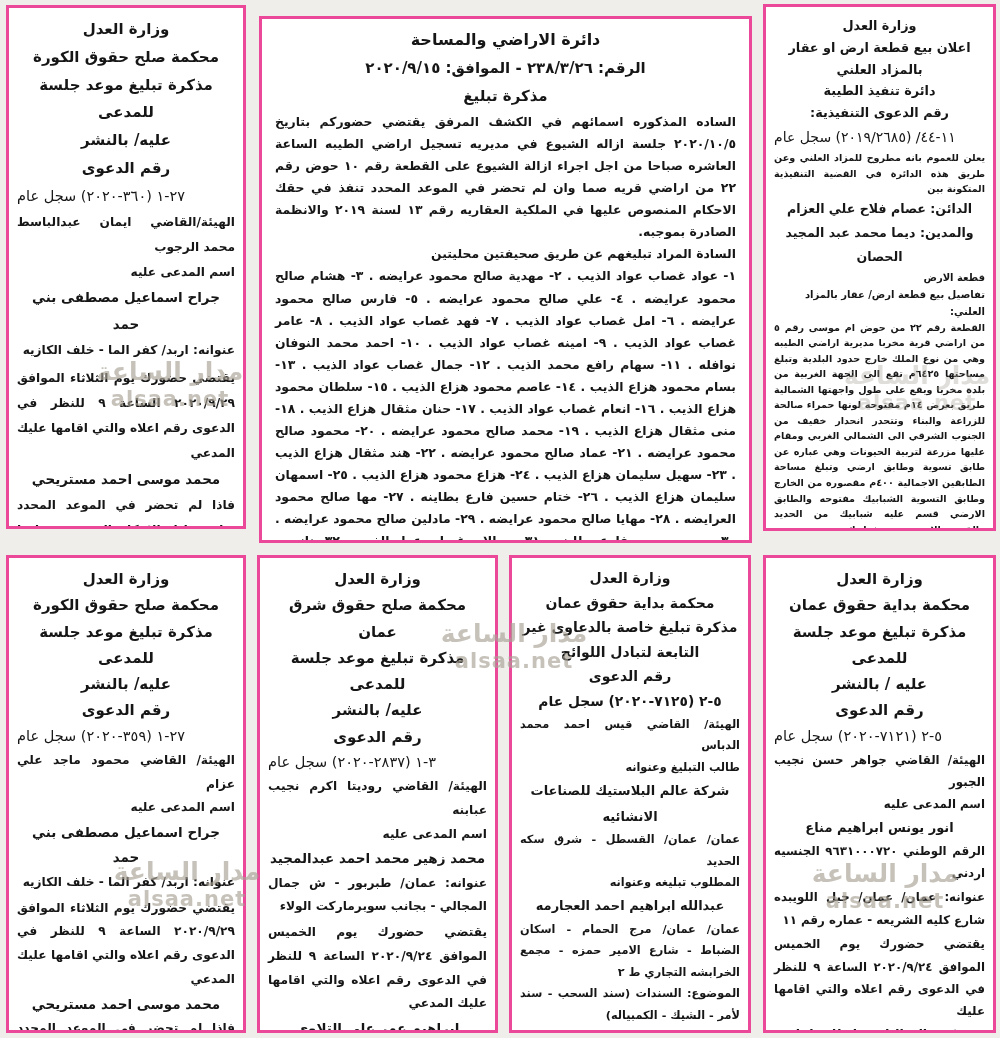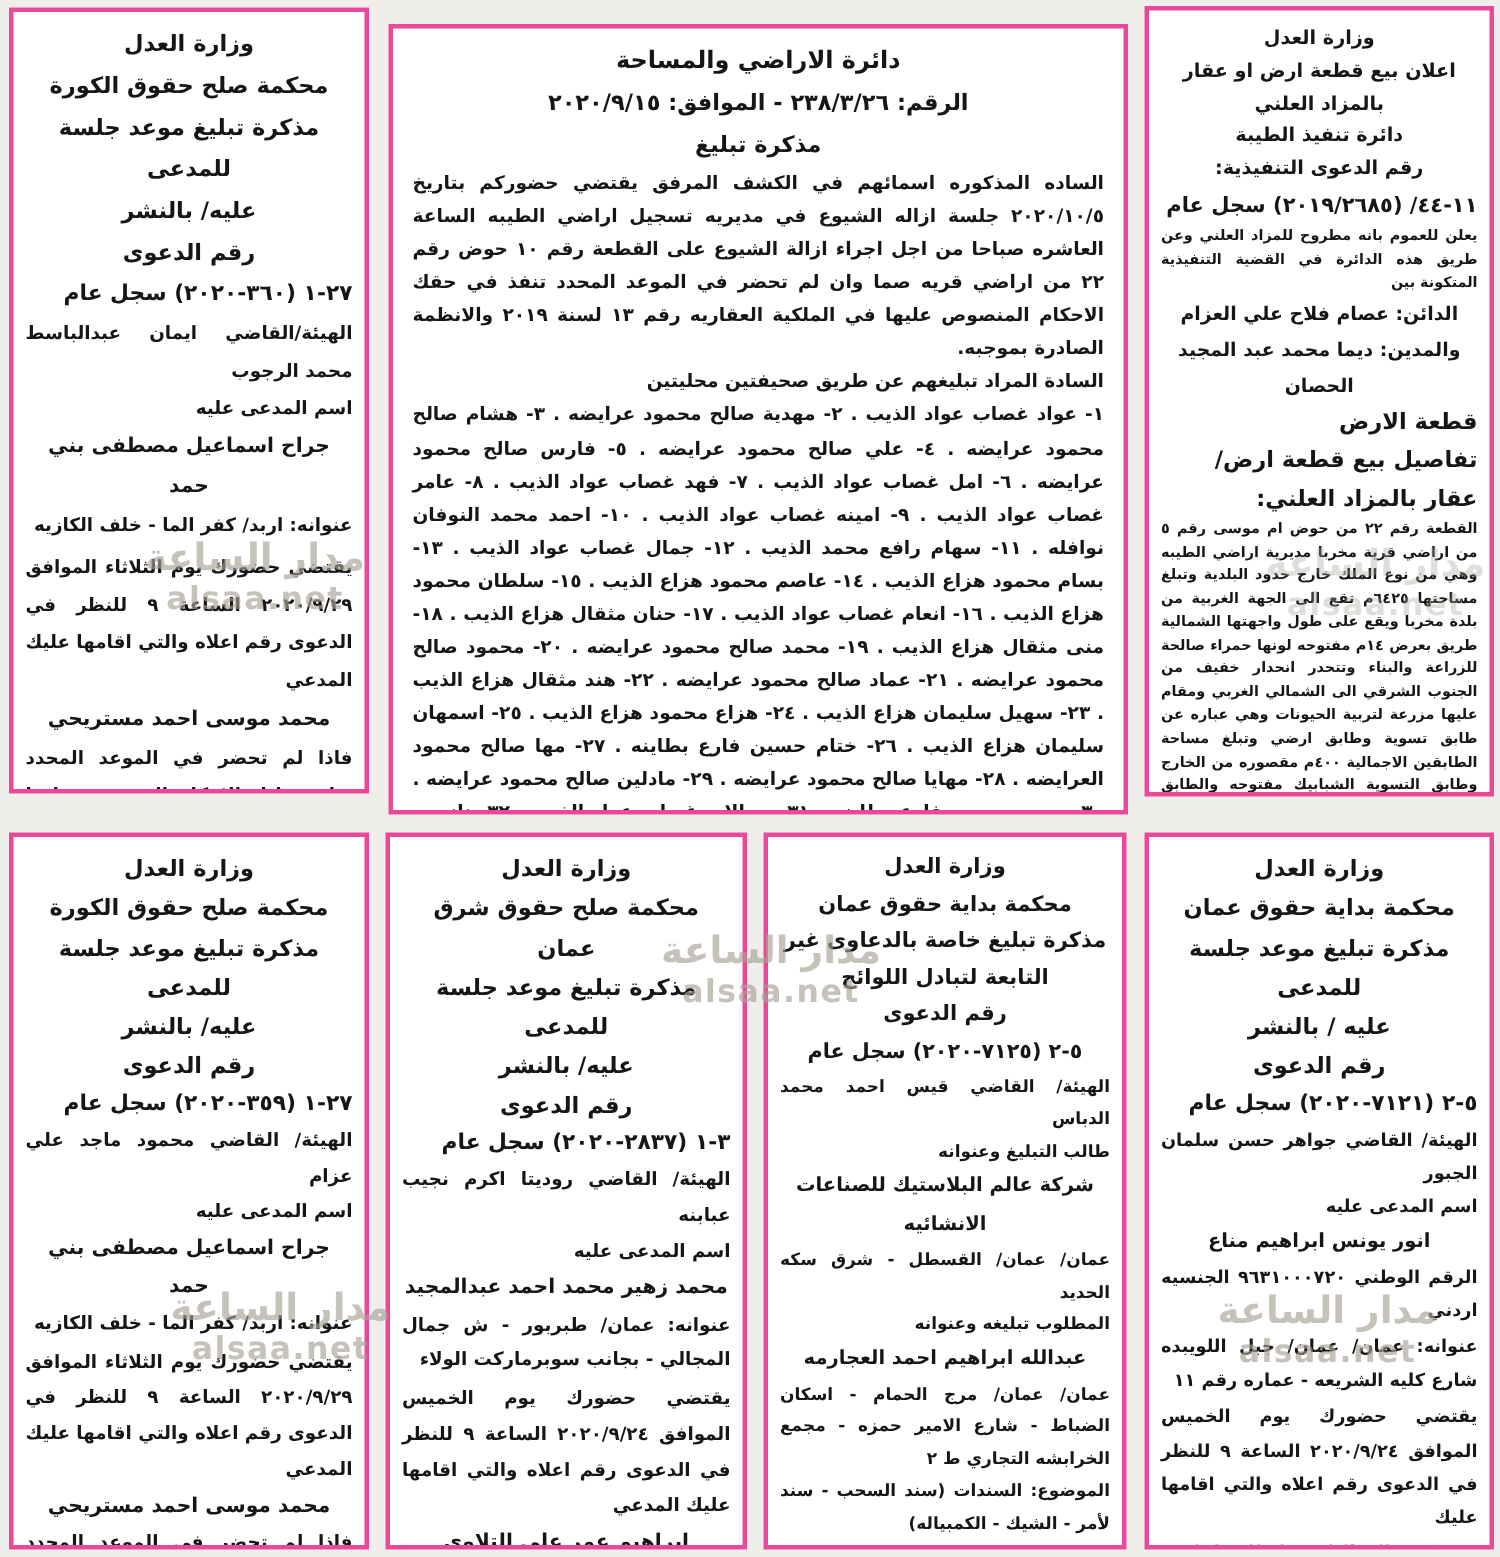--- a/index.html
+++ b/index.html
@@ -4,27 +4,27 @@
 <style>
   html,body{margin:0;padding:0;background:#e6e5e1;}
   .page{position:relative;width:1000px;height:1038px;background:#efeeea;
         font-family:"DejaVu Sans",sans-serif;color:#161616;overflow:hidden;direction:rtl;}
   .notice{position:absolute;background:#ffffff;border:3px solid #ec4899;
           box-sizing:border-box;direction:rtl;overflow:hidden;}
   .pad{padding:8px 8px;}
   .h15{font-size:15px;font-weight:bold;text-align:center;line-height:1.85;}
   .h13{font-size:12.8px;font-weight:bold;text-align:center;line-height:1.7;}
   .h16{font-size:16px;font-weight:bold;text-align:center;line-height:1.9;}
-  .case{font-size:14.5px;font-weight:bold;text-align:right;line-height:1.9;}
+  .case{font-size:14.5px;font-weight:normal;text-align:left;line-height:1.9;}
   .body12{font-size:12.2px;font-weight:bold;line-height:2.05;text-align:justify;}
   .body12 + .body12{margin-top:2px;}
   .cn{font-size:13.5px;font-weight:bold;text-align:center;line-height:2.0;}
   .lbl{font-size:12.2px;font-weight:bold;text-align:right;line-height:2.0;}
   .small{font-size:9.6px;font-weight:bold;line-height:1.62;text-align:justify;}
-  .smlbl{font-size:15px;font-weight:bold;text-align:right;line-height:1.7;}
+  .smlbl{font-size:10px;font-weight:bold;text-align:right;line-height:1.7;}
   .center-body{font-size:12.4px;font-weight:bold;line-height:1.78;text-align:justify;}
   .fbody{font-size:11.3px;font-weight:bold;line-height:1.9;text-align:justify;}
   .fh{font-size:14px;font-weight:bold;text-align:center;line-height:1.75;}
   .fcase{font-size:13.8px;font-weight:bold;text-align:center;line-height:1.85;}
   .fn{font-size:13px;font-weight:bold;text-align:center;line-height:1.95;}
   
   #n-a{left:6px;top:5px;width:240px;height:524px;}
   #n-b{left:259px;top:4px;width:493px;height:527px;}
   #n-c{left:763px;top:4px;width:233px;height:527px;}
   #n-d{left:6px;top:555px;width:240px;height:478px;}
@@ -139,21 +139,21 @@
 
   </section>
 
   <section class="notice pad" id="n-g">
     <div class="h15" style="line-height:1.75;">وزارة العدل</div>
     <div class="h15" style="line-height:1.75;">محكمة بداية حقوق عمان</div>
     <div class="h15" style="line-height:1.75;">مذكرة تبليغ موعد جلسة للمدعى</div>
     <div class="h15" style="line-height:1.75;">عليه / بالنشر</div>
     <div class="h15" style="line-height:1.75;">رقم الدعوى</div>
     <div class="case" style="line-height:1.75;">٥-٢ (٧١٢١-٢٠٢٠) سجل عام</div>
-    <div class="body12" style="line-height:1.9;font-size:11.8px;">الهيئة/ القاضي جواهر حسن سلمان الجبور</div>
+    <div class="body12" style="line-height:1.9;font-size:11.8px;">الهيئة/ القاضي جواهر حسن نجيب الجبور</div>
     <div class="lbl" style="line-height:1.85;font-size:11.8px;">اسم المدعى عليه</div>
     <div class="cn" style="line-height:1.85;font-size:13px;">انور يونس ابراهيم مناع</div>
     <div class="body12" style="line-height:1.9;font-size:11.8px;">الرقم الوطني ٩٦٣١٠٠٠٧٢٠ الجنسيه اردني</div>
     <div class="body12" style="line-height:1.9;font-size:11.8px;">عنوانه: عمان/ عمان/ جبل اللويبده شارع كليه الشريعه - عماره رقم ١١</div>
     <div class="body12" style="line-height:1.9;font-size:11.8px;">يقتضي حضورك يوم الخميس الموافق ٢٠٢٠/٩/٢٤ الساعة ٩ للنظر في الدعوى رقم اعلاه والتي اقامها عليك</div>
     <div class="cn" style="line-height:1.85;font-size:12.6px;">شركة عالم البلاستيك للصناعات الانشائية</div>
 
   </section>
 
   <div class="wm" id="wm1">

